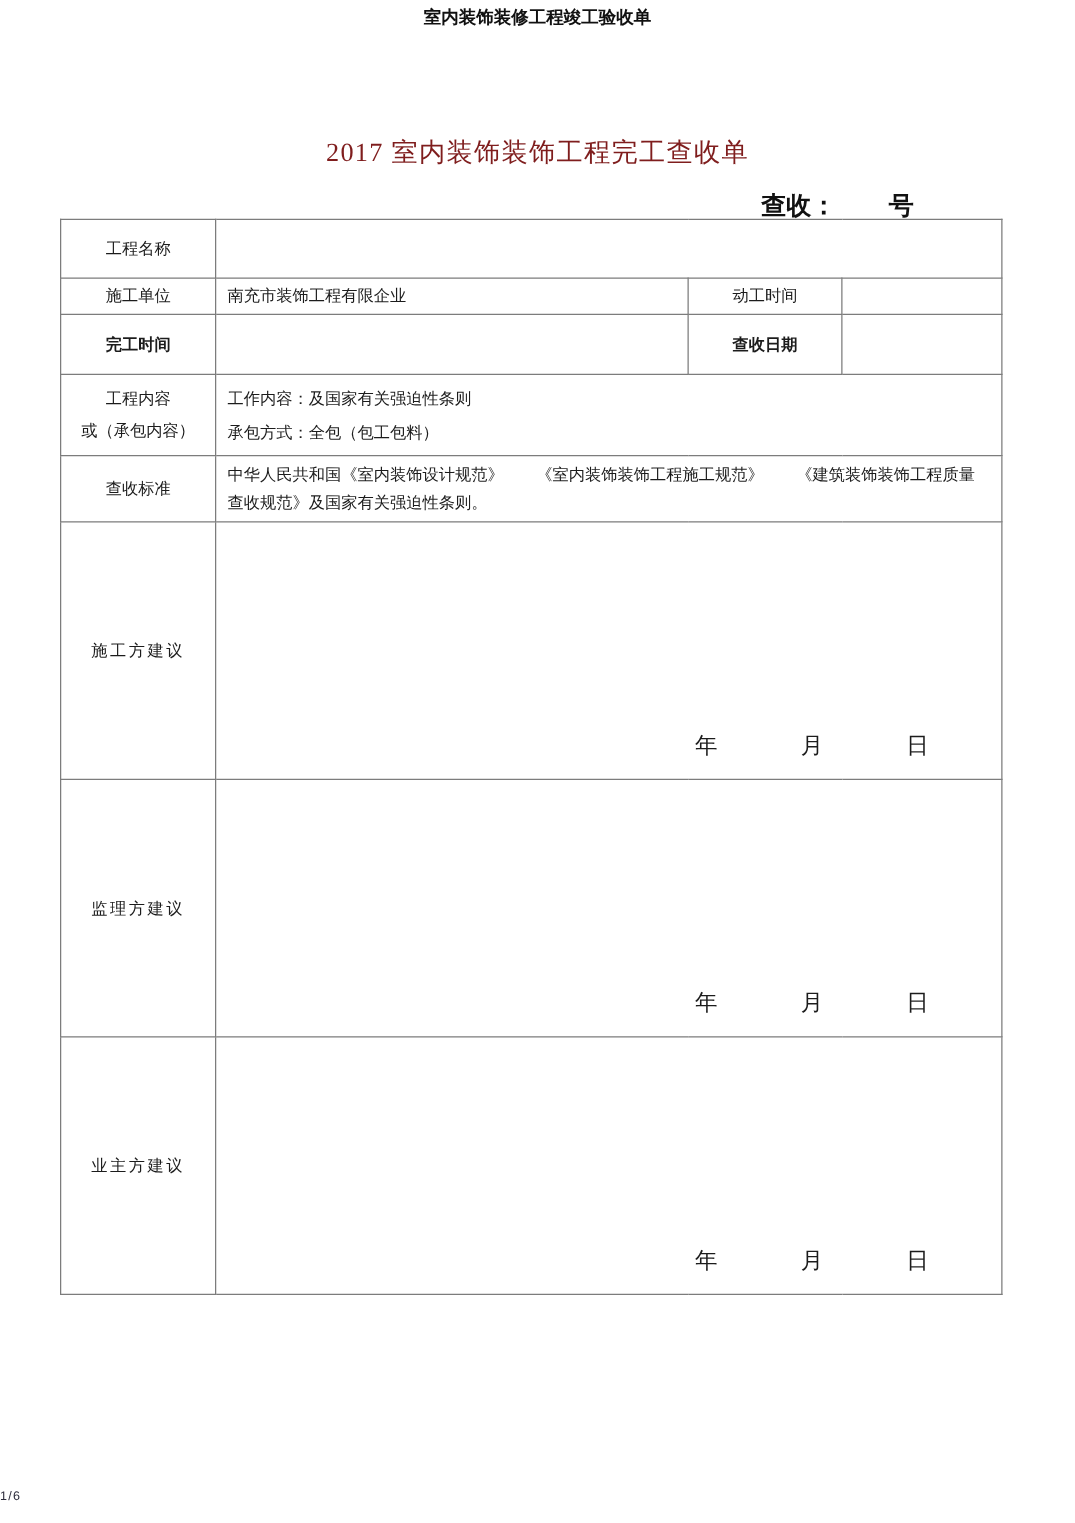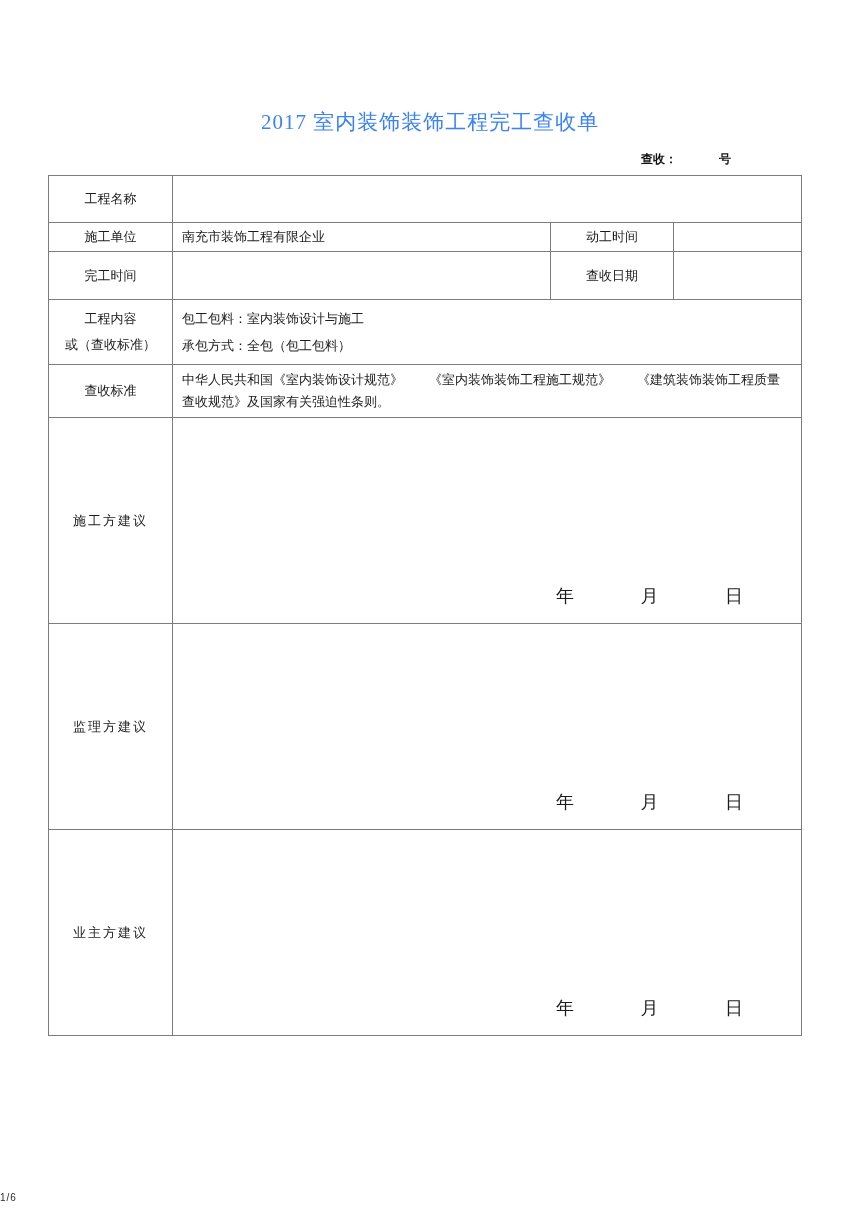--- a/index.html
+++ b/index.html
@@ -23,42 +23,42 @@
   .main-title {
     position: absolute; top: 108px; left: 0; width: 100%;
     text-align: center;
     font-size: 21px; font-weight: 500;
     letter-spacing: 1px;
   }
 
   .ref-line {
     position: absolute; top: 151px; left: 48px; width: 753px;
     text-align: right; padding-right: 70px;
-    font-size: 12px; font-weight: 600; color: #111;
+    font-size: 20px; font-weight: 600; color: #111;
   }
   .ref-line .ref-suffix { margin-left: 42px; }
 
   table.form-table {
     position: absolute; top: 175px; left: 48px;
     width: 753px;
     border-collapse: collapse;
     table-layout: fixed;
   }
   .form-table td {
     border: 1px solid #7c7c7c;
     font-size: 13px;
     vertical-align: middle;
     color: #1c1c1c;
   }
   td.label-cell { text-align: center; }
   td.value-cell { padding-left: 9px; padding-right: 10px; }
 
   tr.row-1 { height: 47px; }
   tr.row-2 { height: 29px; }
-  tr.row-3 { height: 48px; }
+  tr.row-3 { height: 48px; font-weight: bold; }
   tr.row-4 { height: 65px; }
   tr.row-5 { height: 47px; margin-top: 32px; }
   tr.row-opinion { height: 206px; }
 
   .two-line div { line-height: 26px; }
   td.scope-value div { line-height: 27px; }
   td.standard-cell { line-height: 22px; padding-top: 4px; padding-bottom: 4px; }
 
   td.opinion-label { letter-spacing: 2px; }
   td.opinion-cell { position: relative; }
@@ -74,22 +74,23 @@
     text-align: left;
     font-size: 10px; color: #2b2b3a; letter-spacing: 1px;
     font-family: "Liberation Sans", "DejaVu Sans", sans-serif;
   }
 </style>
 </head>
 <body>
 
 <div class="page">
 
+  <div class="doc-header">室内装饰装修工程竣工验收单</div>
 
-  <div class="main-title" style="color: #3b82f6; font-family: Liberation Serif, serif;">2017 室内装饰装饰工程完工查收单</div>
+  <div class="main-title" style="color: #7f1d1d; font-family: Liberation Serif, serif;">2017 室内装饰装饰工程完工查收单</div>
 
   <div class="ref-line">
     <span>查收：</span><span class="ref-suffix">号</span>
   </div>
 
   <table class="form-table">
     <colgroup>
       <col style="width:124px">
       <col style="width:378px">
       <col style="width:123px">
@@ -111,24 +112,24 @@
       <tr class="row-3">
         <td class="label-cell">完工时间</td>
         <td class="value-cell"></td>
         <td class="label-cell">查收日期</td>
         <td class="value-cell"></td>
       </tr>
 
       <tr class="row-4">
         <td class="label-cell two-line">
           <div>工程内容</div>
-          <div>或（查收标准）</div>
+          <div>或（承包内容）</div>
         </td>
         <td class="value-cell scope-value" colspan="3">
-          <div>包工包料：室内装饰设计与施工</div>
+          <div>工作内容：及国家有关强迫性条则</div>
           <div>承包方式：全包（包工包料）</div>
         </td>
       </tr>
 
       <tr class="row-5">
         <td class="label-cell">查收标准</td>
         <td class="value-cell standard-cell" colspan="3">中华人民共和国《室内装饰设计规范》　　《室内装饰装饰工程施工规范》　　《建筑装饰装饰工程质量查收规范》及国家有关强迫性条则。</td>
       </tr>
 
       <tr class="row-opinion">

